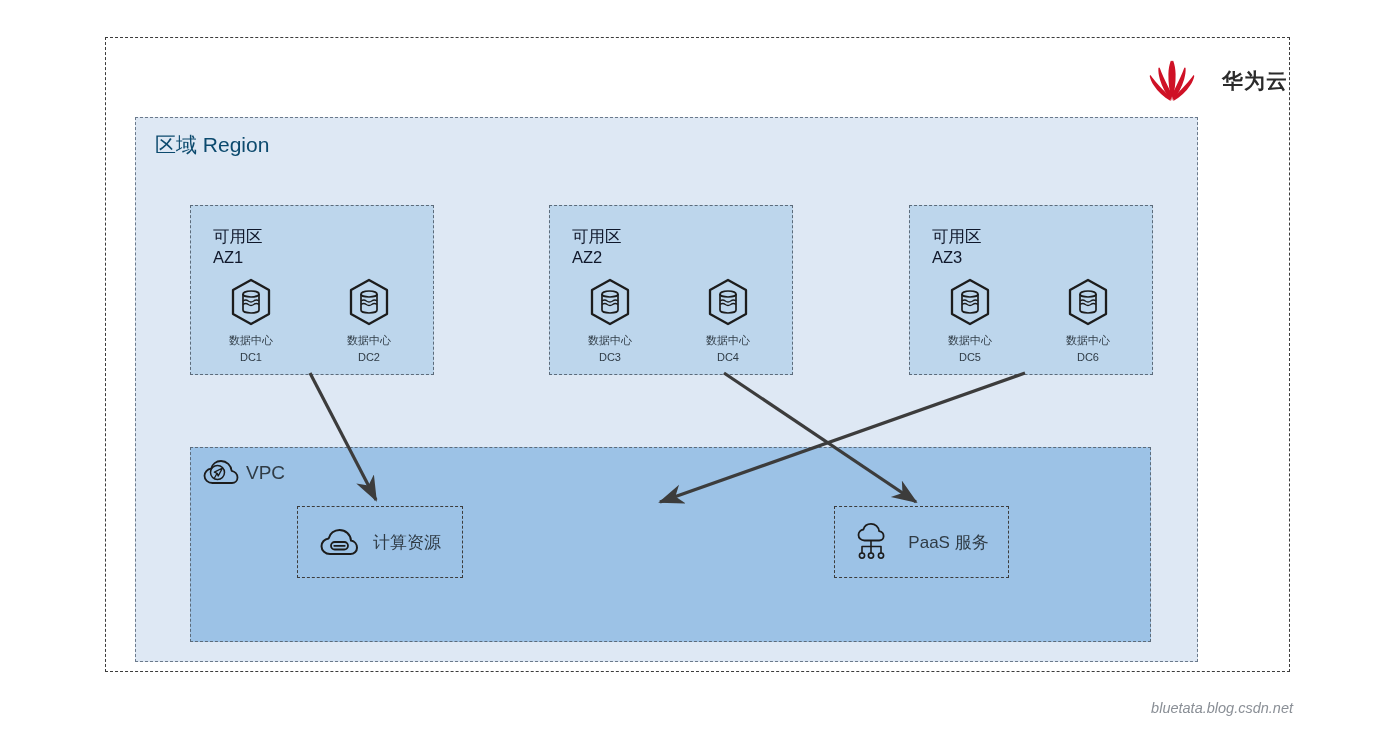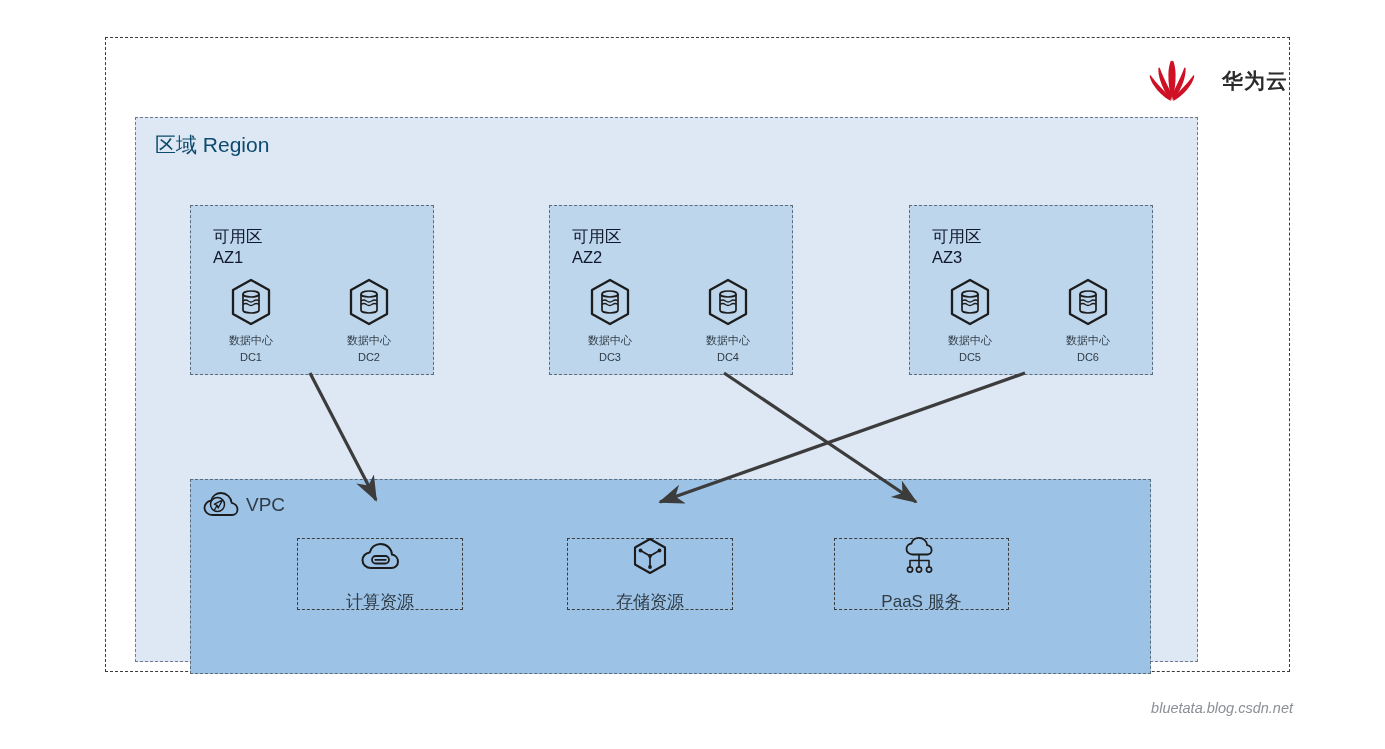--- a/index.html
+++ b/index.html
@@ -115,21 +115,20 @@
   
   #vpc-panel {
     position: absolute;
     left: 190px;
     top: 447px;
     width: 961px;
     height: 195px;
     background: #9cc2e6;
     border: 1.6px dashed #5c6b7a;
     box-sizing: border-box;
-    margin-top: 32px;
   }
   #vpc-header {
     position: absolute;
     left: 12px;
     top: 11px;
     display: flex;
     align-items: center;
     gap: 7px;
   }
   #vpc-icon { width: 36px; height: 27px; display: block; }
@@ -139,21 +138,20 @@
   .service-box {
     position: absolute;
     top: 58px;
     height: 72px;
     border: 1.6px dashed #3c3c3c;
     box-sizing: border-box;
     display: flex;
     align-items: center;
     justify-content: center;
     gap: 14px;
-    flex-direction: column;
   }
   #service-box-0 { left: 106px; width: 166px; }
   #service-box-1 { left: 376px; width: 166px; }
   #service-box-2 { left: 643px; width: 175px; }
 
   .service-icon { width: 40px; height: 40px; display: block; flex: none; }
   .service-label {
     font-size: 17px;
     color: #2f3b45;
     white-space: nowrap;
@@ -315,33 +313,20 @@
 
   <div class="service-box" id="service-box-0">
     <svg class="service-icon" viewBox="0 0 40 40" aria-hidden="true">
       <path d="M11 32 C6.3 32 2.5 28.6 2.5 24.2 C2.5 20.2 5.6 16.9 9.7 16.4 C10.8 11.4 15.3 8 20.5 8 C26.6 8 31.6 12.6 32 18.6 C35.6 19.2 38 22.2 38 25.7 C38 29.2 35 32 31.4 32 Z" fill="none" stroke="#1c1c1c" stroke-width="2" stroke-linejoin="round"></path>
       <rect x="12" y="20" width="17" height="7.5" rx="3.7" fill="none" stroke="#1c1c1c" stroke-width="1.8"></rect>
       <path d="M15.2 23.8 L25.8 23.8" fill="none" stroke="#1c1c1c" stroke-width="1.7" stroke-linecap="round"></path>
     </svg>
     <span class="service-label">计算资源</span>
   </div>
 
-  <div class="service-box" id="service-box-1">
-    <svg class="service-icon" viewBox="0 0 40 40" aria-hidden="true">
-      <path d="M20 3 L35 11.5 L35 28.5 L20 37 L5 28.5 L5 11.5 Z" fill="none" stroke="#1c1c1c" stroke-width="2.1" stroke-linejoin="round"></path>
-      <path d="M20 20 L20 31" fill="none" stroke="#1c1c1c" stroke-width="1.7"></path>
-      <path d="M20 20 L10.5 14.5" fill="none" stroke="#1c1c1c" stroke-width="1.7"></path>
-      <path d="M20 20 L29.5 14.5" fill="none" stroke="#1c1c1c" stroke-width="1.7"></path>
-      <circle cx="20" cy="20" r="1.9" fill="#1c1c1c"></circle>
-      <circle cx="20" cy="31" r="1.9" fill="#1c1c1c"></circle>
-      <circle cx="10.5" cy="14.5" r="1.9" fill="#1c1c1c"></circle>
-      <circle cx="29.5" cy="14.5" r="1.9" fill="#1c1c1c"></circle>
-    </svg>
-    <span class="service-label">存储资源</span>
-  </div>
 
   <div class="service-box" id="service-box-2">
     <svg class="service-icon" viewBox="0 0 40 40" aria-hidden="true">
       <path d="M10.5 18.5 C7.1 18.5 4.5 16.1 4.5 13 C4.5 10.2 6.6 7.9 9.4 7.5 C10.3 4.2 13.4 1.8 17 1.8 C21.2 1.8 24.7 5 25.1 9.2 C27.7 9.6 29.6 11.8 29.6 14.3 C29.6 16.6 27.7 18.5 25.2 18.5 Z" fill="none" stroke="#1c1c1c" stroke-width="1.8" stroke-linejoin="round"></path>
       <path d="M17 18.5 L17 31" fill="none" stroke="#1c1c1c" stroke-width="1.6"></path>
       <path d="M17 24.5 L8 24.5 L8 31.5" fill="none" stroke="#1c1c1c" stroke-width="1.6" stroke-linejoin="round"></path>
       <path d="M17 24.5 L27 24.5 L27 31.5" fill="none" stroke="#1c1c1c" stroke-width="1.6" stroke-linejoin="round"></path>
       <circle cx="17" cy="33.6" r="2.6" fill="none" stroke="#1c1c1c" stroke-width="1.6"></circle>
       <circle cx="8" cy="33.6" r="2.6" fill="none" stroke="#1c1c1c" stroke-width="1.6"></circle>
       <circle cx="27" cy="33.6" r="2.6" fill="none" stroke="#1c1c1c" stroke-width="1.6"></circle>

